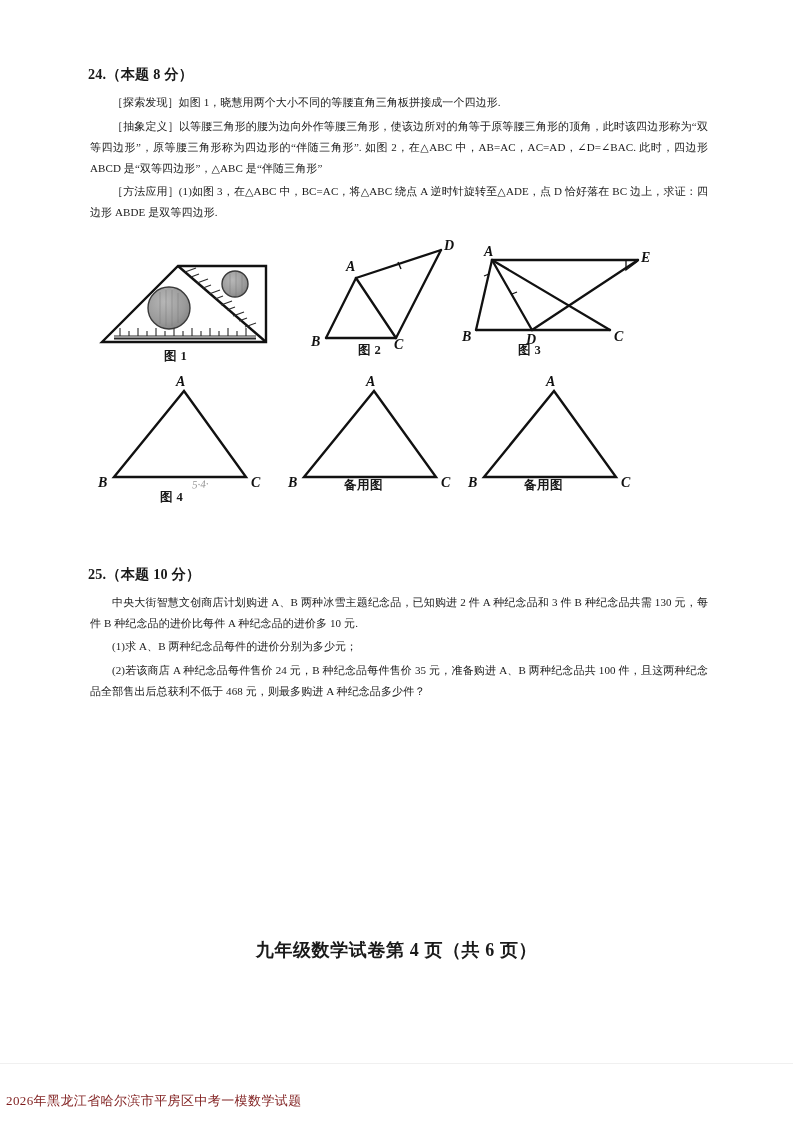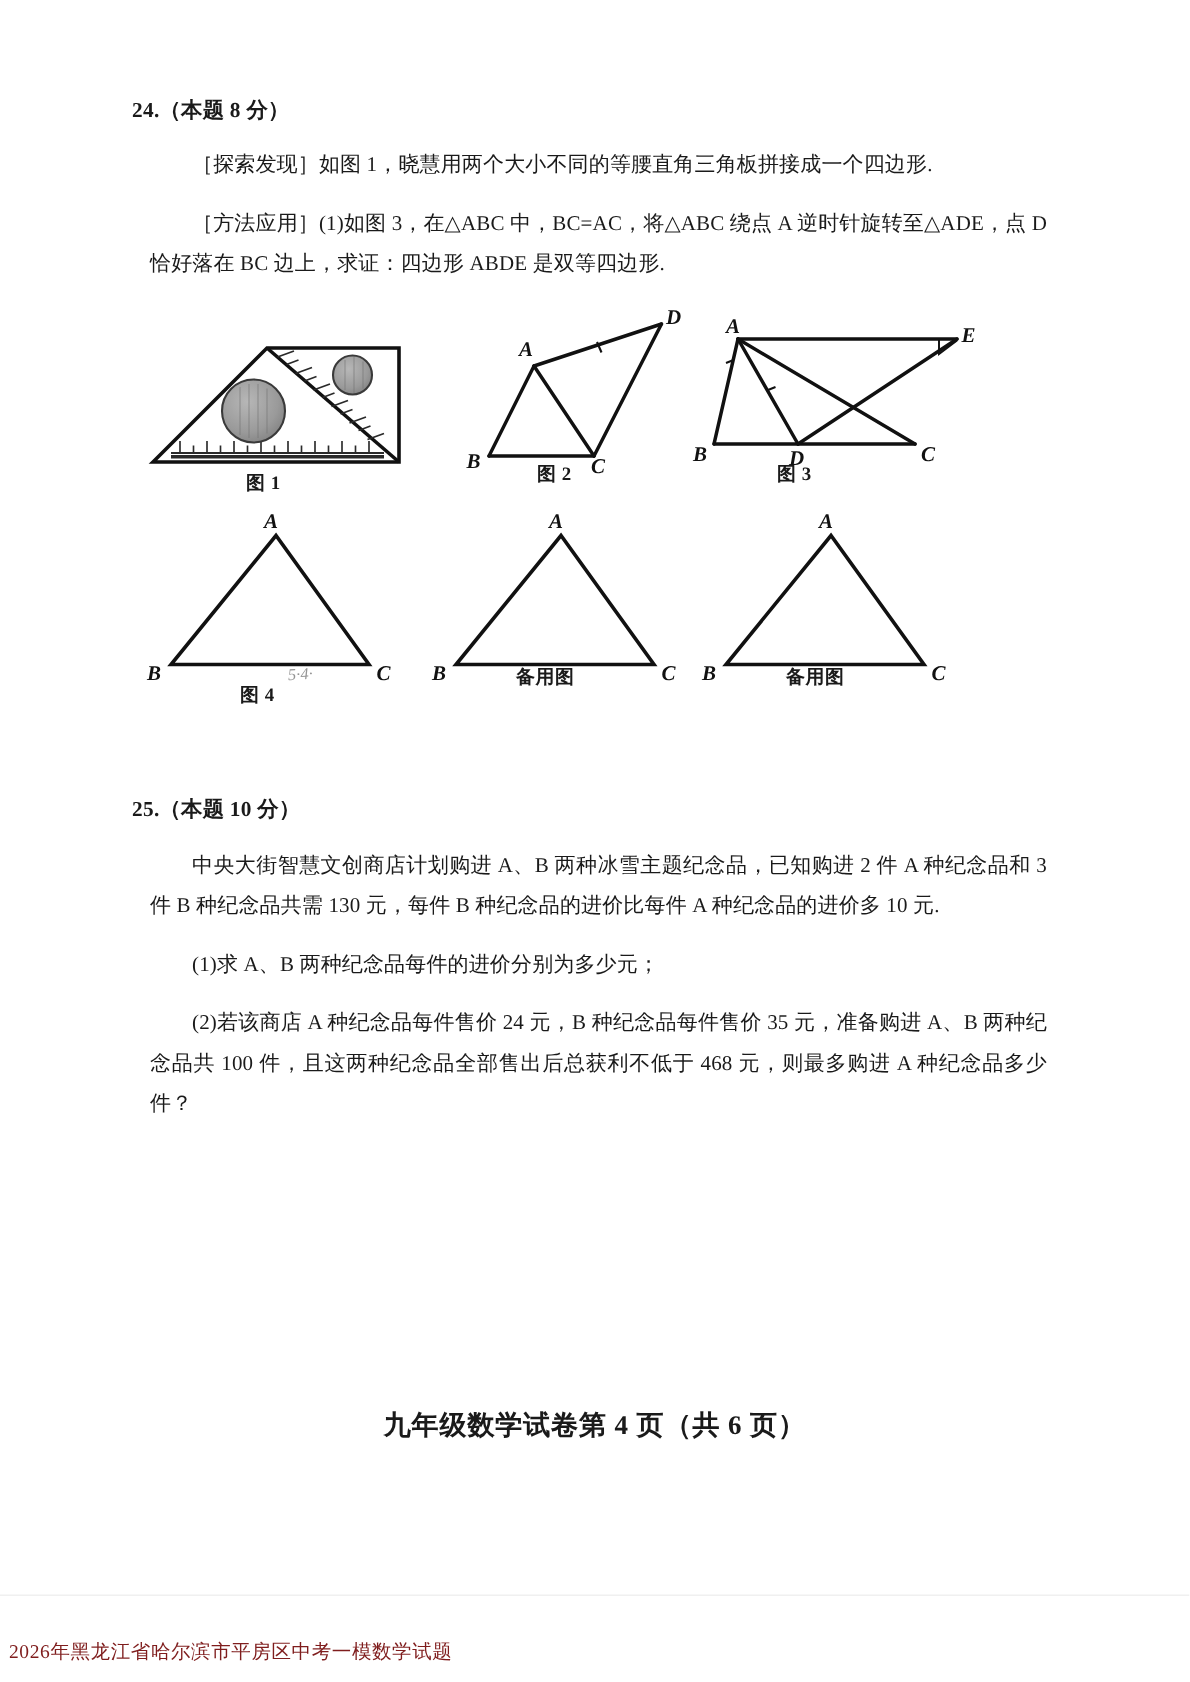--- a/index.html
+++ b/index.html
@@ -33,23 +33,23 @@
 
   
   .q-head {
     font-size: 14.2px;
     font-weight: bold;
     letter-spacing: 0.2px;
     margin: 0 0 7px 0;
     line-height: 1.5;
   }
   .para {
-    font-size: 14px;
+    font-size: 11px;
     line-height: 1.93;
-    margin: 12px;
+    margin: 2px;
     text-align: justify;
     letter-spacing: 0.1px;
   }
   .indent2 { text-indent: 2em; }
   .indent25 { text-indent: 2.4em; }
 
   
   .fig-row {
     position: relative;
     width: 622px;
@@ -117,20 +117,21 @@
 </style>
 </head>
 <body>
 
 <div class="page">
   <div class="content">
 
     <div>
       <p class="q-head">24.（本题 8 分）</p>
       <p class="para indent2">［探索发现］如图 1，晓慧用两个大小不同的等腰直角三角板拼接成一个四边形.</p>
+      <p class="para indent2">［抽象定义］以等腰三角形的腰为边向外作等腰三角形，使该边所对的角等于原等腰三角形的顶角，此时该四边形称为“双等四边形”，原等腰三角形称为四边形的“伴随三角形”. 如图 2，在△ABC 中，AB=AC，AC=AD，∠D=∠BAC. 此时，四边形 ABCD 是“双等四边形”，△ABC 是“伴随三角形”</p>
       <p class="para indent2">［方法应用］(1)如图 3，在△ABC 中，BC=AC，将△ABC 绕点 A 逆时针旋转至△ADE，点 D 恰好落在 BC 边上，求证：四边形 ABDE 是双等四边形.</p>
     </div>
 
     <div class="fig-row fig-row-1">
 
       <div class="fig-cell" style="left:8px; top:6px;">
         <svg width="180" height="105" viewBox="0 0 180 105">
           <defs>
             <radialGradient id="coinA" cx="40%" cy="35%" r="75%">
               <stop offset="0%" stop-color="#b7b7b7"></stop>

